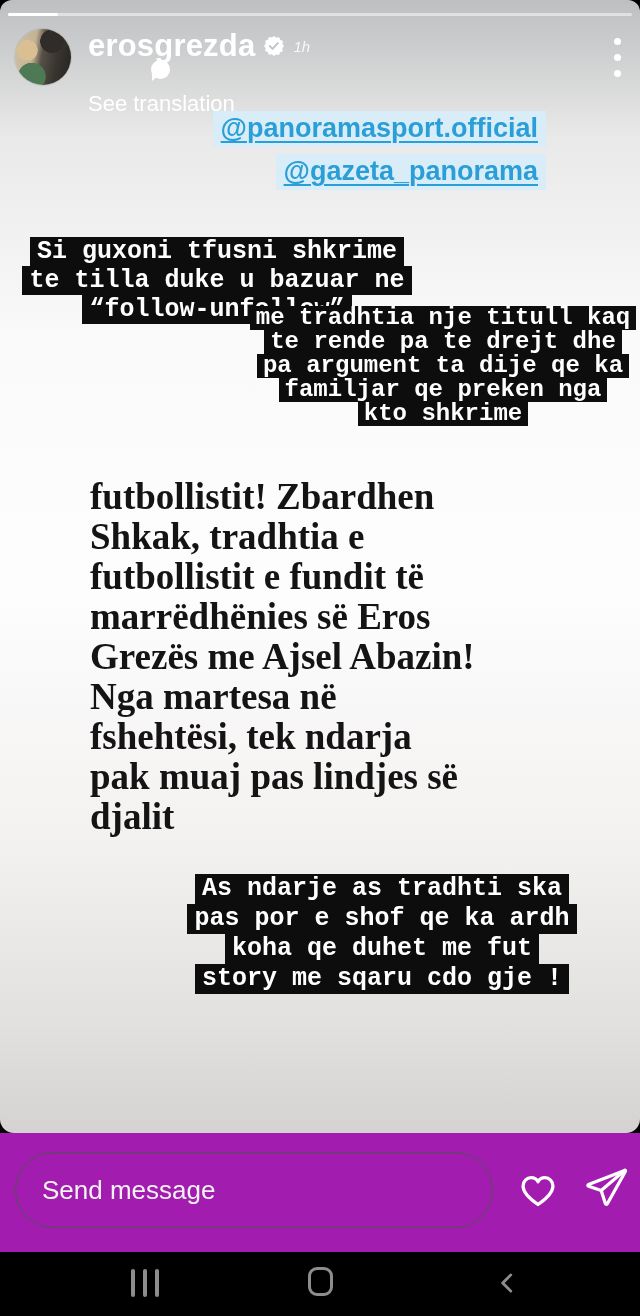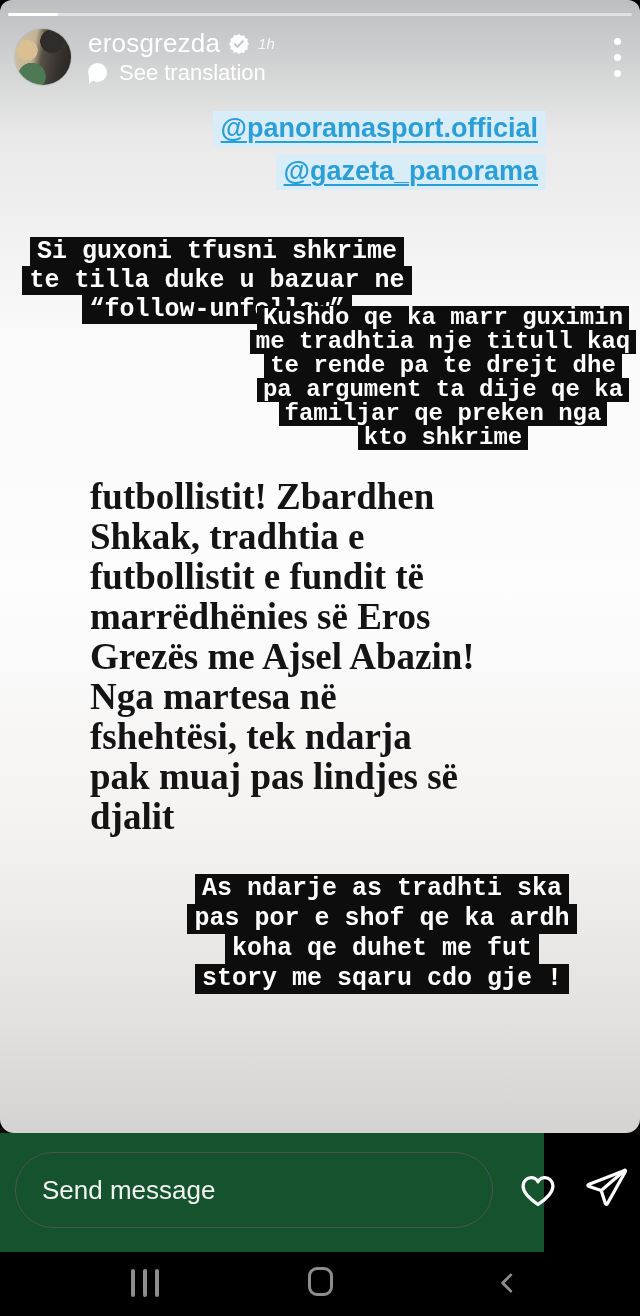--- a/index.html
+++ b/index.html
@@ -19,24 +19,24 @@
   
   .header{position:absolute;left:0;top:26px;width:640px;height:64px;}
   .avatar{position:absolute;left:15px;top:3px;width:56px;height:56px;border-radius:50%;
     background:
       radial-gradient(circle at 30% 85%, #4d7a55 0 22%, transparent 23%),
       radial-gradient(circle at 22% 38%, #d9bf92 0 18%, transparent 19%),
       radial-gradient(circle at 66% 22%, #2f2c29 0 20%, transparent 21%),
       linear-gradient(100deg,#cfc2a6 0%,#c4b294 34%,#565047 48%,#38342f 72%,#262320 100%);
     box-shadow:0 0 0 1px rgba(0,0,0,.08);}
   .name-row{position:absolute;left:88px;top:2px;display:flex;align-items:center;gap:9px;}
-  .username{color:#fff;font-weight:400;font-size:26px;letter-spacing:.2px;}
+  .username{color:#fff;font-weight:700;font-size:31px;letter-spacing:.2px;}
   .badge{width:20px;height:20px;display:inline-block;}
   .timestamp{color:rgba(255,255,255,.85);font-size:15px;font-style:italic;}
-  .translate-row{position:absolute;left:88px;top:34px;display:flex;align-items:center;gap:10px;}
+  .translate-row{position:absolute;left:88px;top:34px;display:flex;align-items:center;gap:10px;flex-direction:column;}
   .bubble-icon{width:21px;height:21px;position:relative;display:inline-block;}
   .bubble-icon .b{position:absolute;left:0;top:0;width:19px;height:19px;border-radius:50%;background:#fff;}
   .bubble-icon .t{position:absolute;left:1px;top:14px;width:0;height:0;
     border-left:8px solid #fff;border-bottom:7px solid transparent;}
   .translate-label{color:#fff;font-size:22px;}
   .menu-dots{position:absolute;right:9px;top:10px;width:28px;height:56px;
     display:flex;flex-direction:column;align-items:center;gap:9px;padding-top:2px;}
   .menu-dots i{width:7px;height:7px;border-radius:50%;background:#fff;display:block;}
 
   
@@ -58,21 +58,21 @@
   .block3{position:absolute;left:172px;top:874px;width:420px;}
   .block3 .chip{font-size:25px;line-height:30px;padding:0 7px;}
 
   
   .headline{position:absolute;left:90px;top:477px;width:486px;
     font-family:"Liberation Serif",serif;font-weight:700;color:#141414;}
   .headline .line-row{font-size:37px;line-height:40px;white-space:nowrap;}
   .headline .chip{background:transparent;color:inherit;}
 
   
-  .composer{position:absolute;left:0;top:1133px;width:544px;height:119px;background:#14532d;}
+  .composer{position:absolute;left:0;top:1133px;width:640px;height:119px;background:#a21caf;}
   .msg-input{position:absolute;left:15px;top:19px;width:478px;height:76px;
     box-sizing:border-box;background:transparent;border:1.5px solid #525252;
     border-radius:38px;color:#f2f2f2;font-size:26px;padding:0 26px;outline:none;
     font-family:"Liberation Sans",sans-serif;}
   .msg-input::placeholder{color:#f2f2f2;opacity:1;}
   .icon-btn{position:absolute;top:33px;width:48px;height:48px;background:none;border:none;
     padding:0;cursor:pointer;}
   .icon-heart{left:514px;}
   .icon-plane{left:582px;}
 
@@ -127,21 +127,20 @@
       <div class="line-row"><span class="chip">@gazeta_panorama</span></div>
     </div>
 
   <div class="tw block1">
       <div class="line-row"><span class="chip">Si guxoni tfusni shkrime</span></div>
       <div class="line-row"><span class="chip">te tilla duke u bazuar ne</span></div>
       <div class="line-row"><span class="chip">“follow-unfollow”</span></div>
     </div>
 
   <div class="tw block2">
-      <div class="line-row"><span class="chip">Kushdo qe ka marr guximin</span></div>
       <div class="line-row"><span class="chip">me tradhtia nje titull kaq</span></div>
       <div class="line-row"><span class="chip">te rende pa te drejt dhe</span></div>
       <div class="line-row"><span class="chip">pa argument ta dije qe ka</span></div>
       <div class="line-row"><span class="chip">familjar qe preken nga</span></div>
       <div class="line-row"><span class="chip">kto shkrime</span></div>
     </div>
 
   <div class="headline">
       <div class="line-row"><span class="chip">futbollistit! Zbardhen</span></div>
       <div class="line-row"><span class="chip">Shkak, tradhtia e</span></div>

